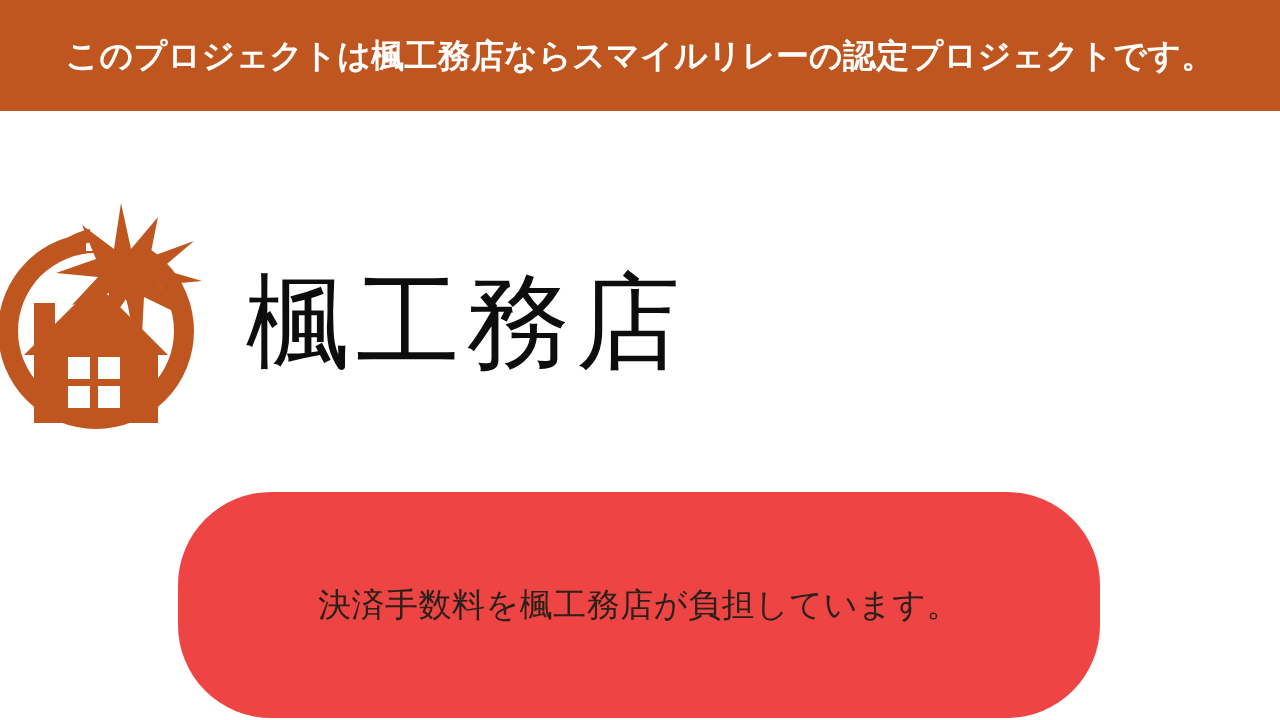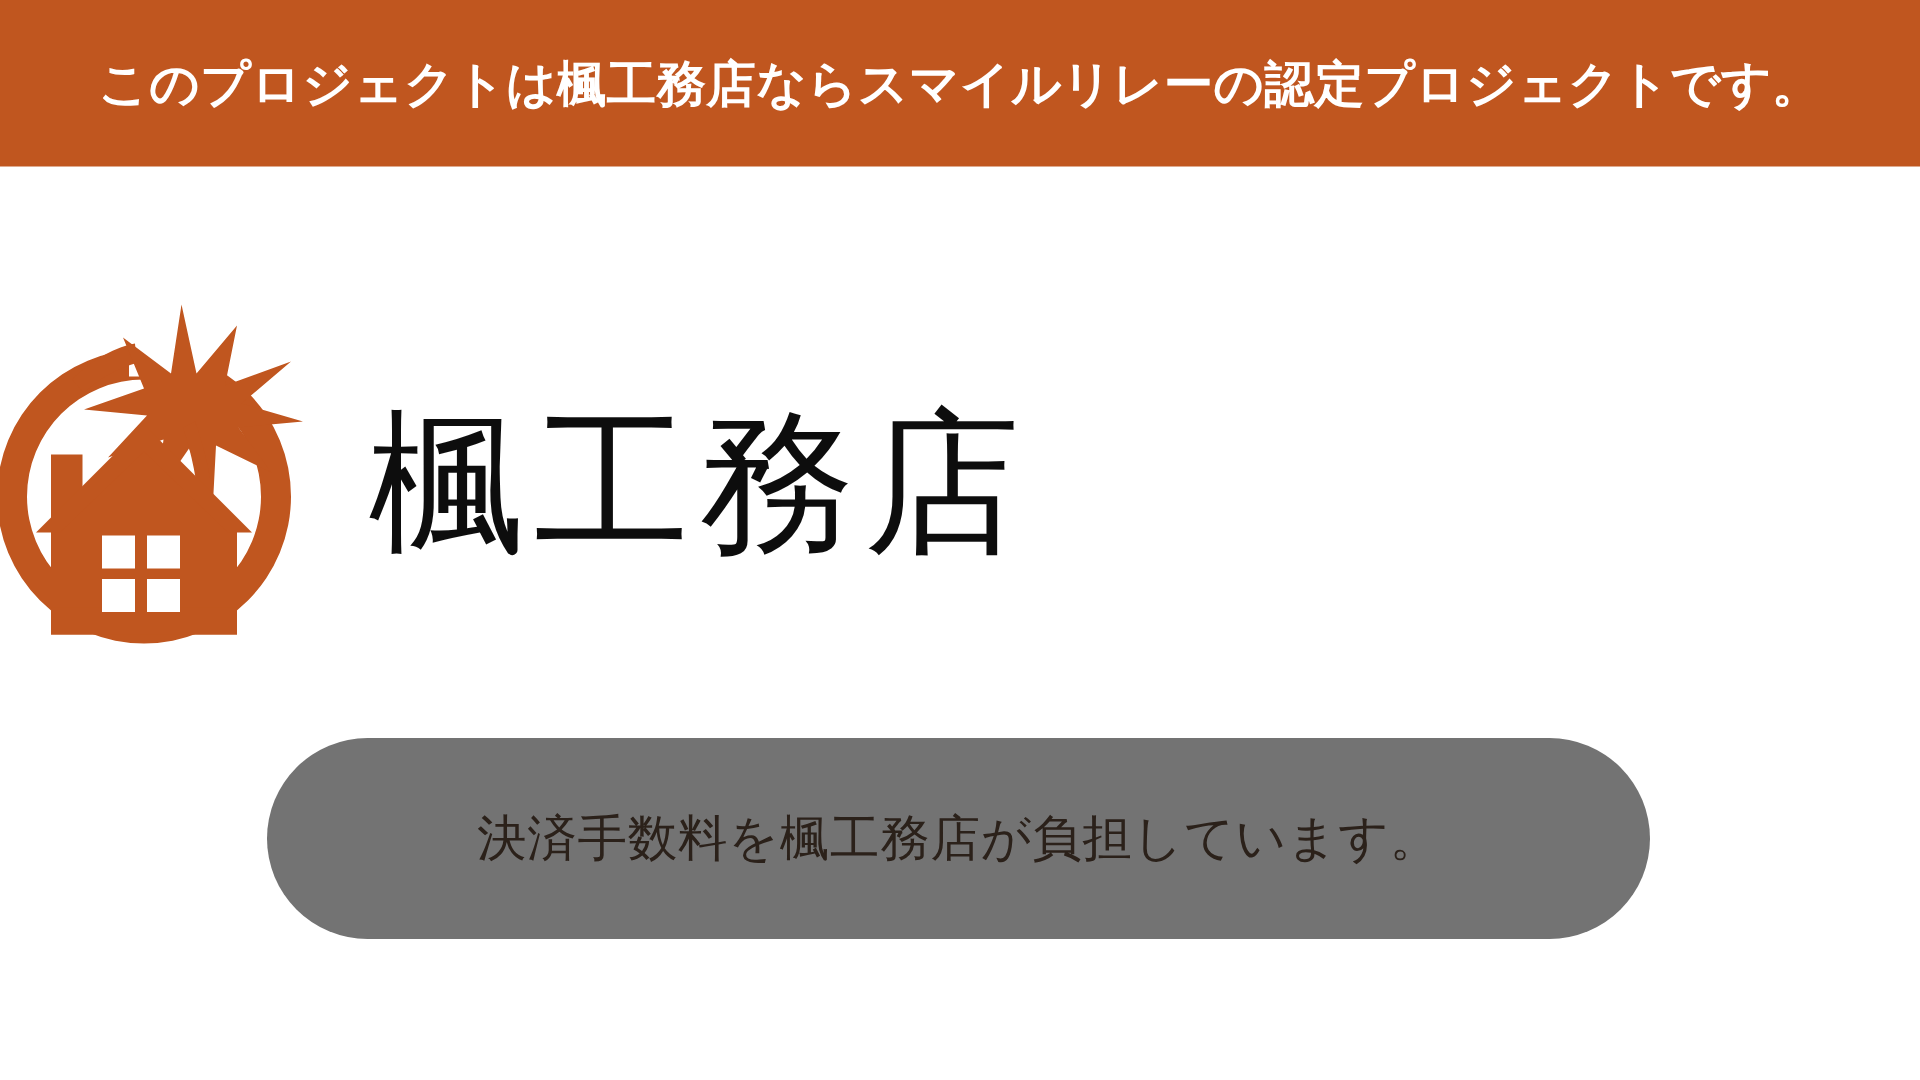--- a/index.html
+++ b/index.html
@@ -82,22 +82,22 @@
     font-family: "DejaVu Sans", "Liberation Sans", sans-serif;
     transform: translateY(2px);
   }
 
   
   .notice-pill {
     position: absolute;
     left: 178px;
     top: 492px;
     width: 922px;
-    height: 134px;
-    background: #737373;
+    height: 226px;
+    background: #ef4444;
     border-radius: 93px;
     display: flex;
     flex-direction: column;
     align-items: center;
     justify-content: center;
     box-sizing: border-box;
     padding: 0 48px;
   }
   .notice-line {
     color: #2b211a;

